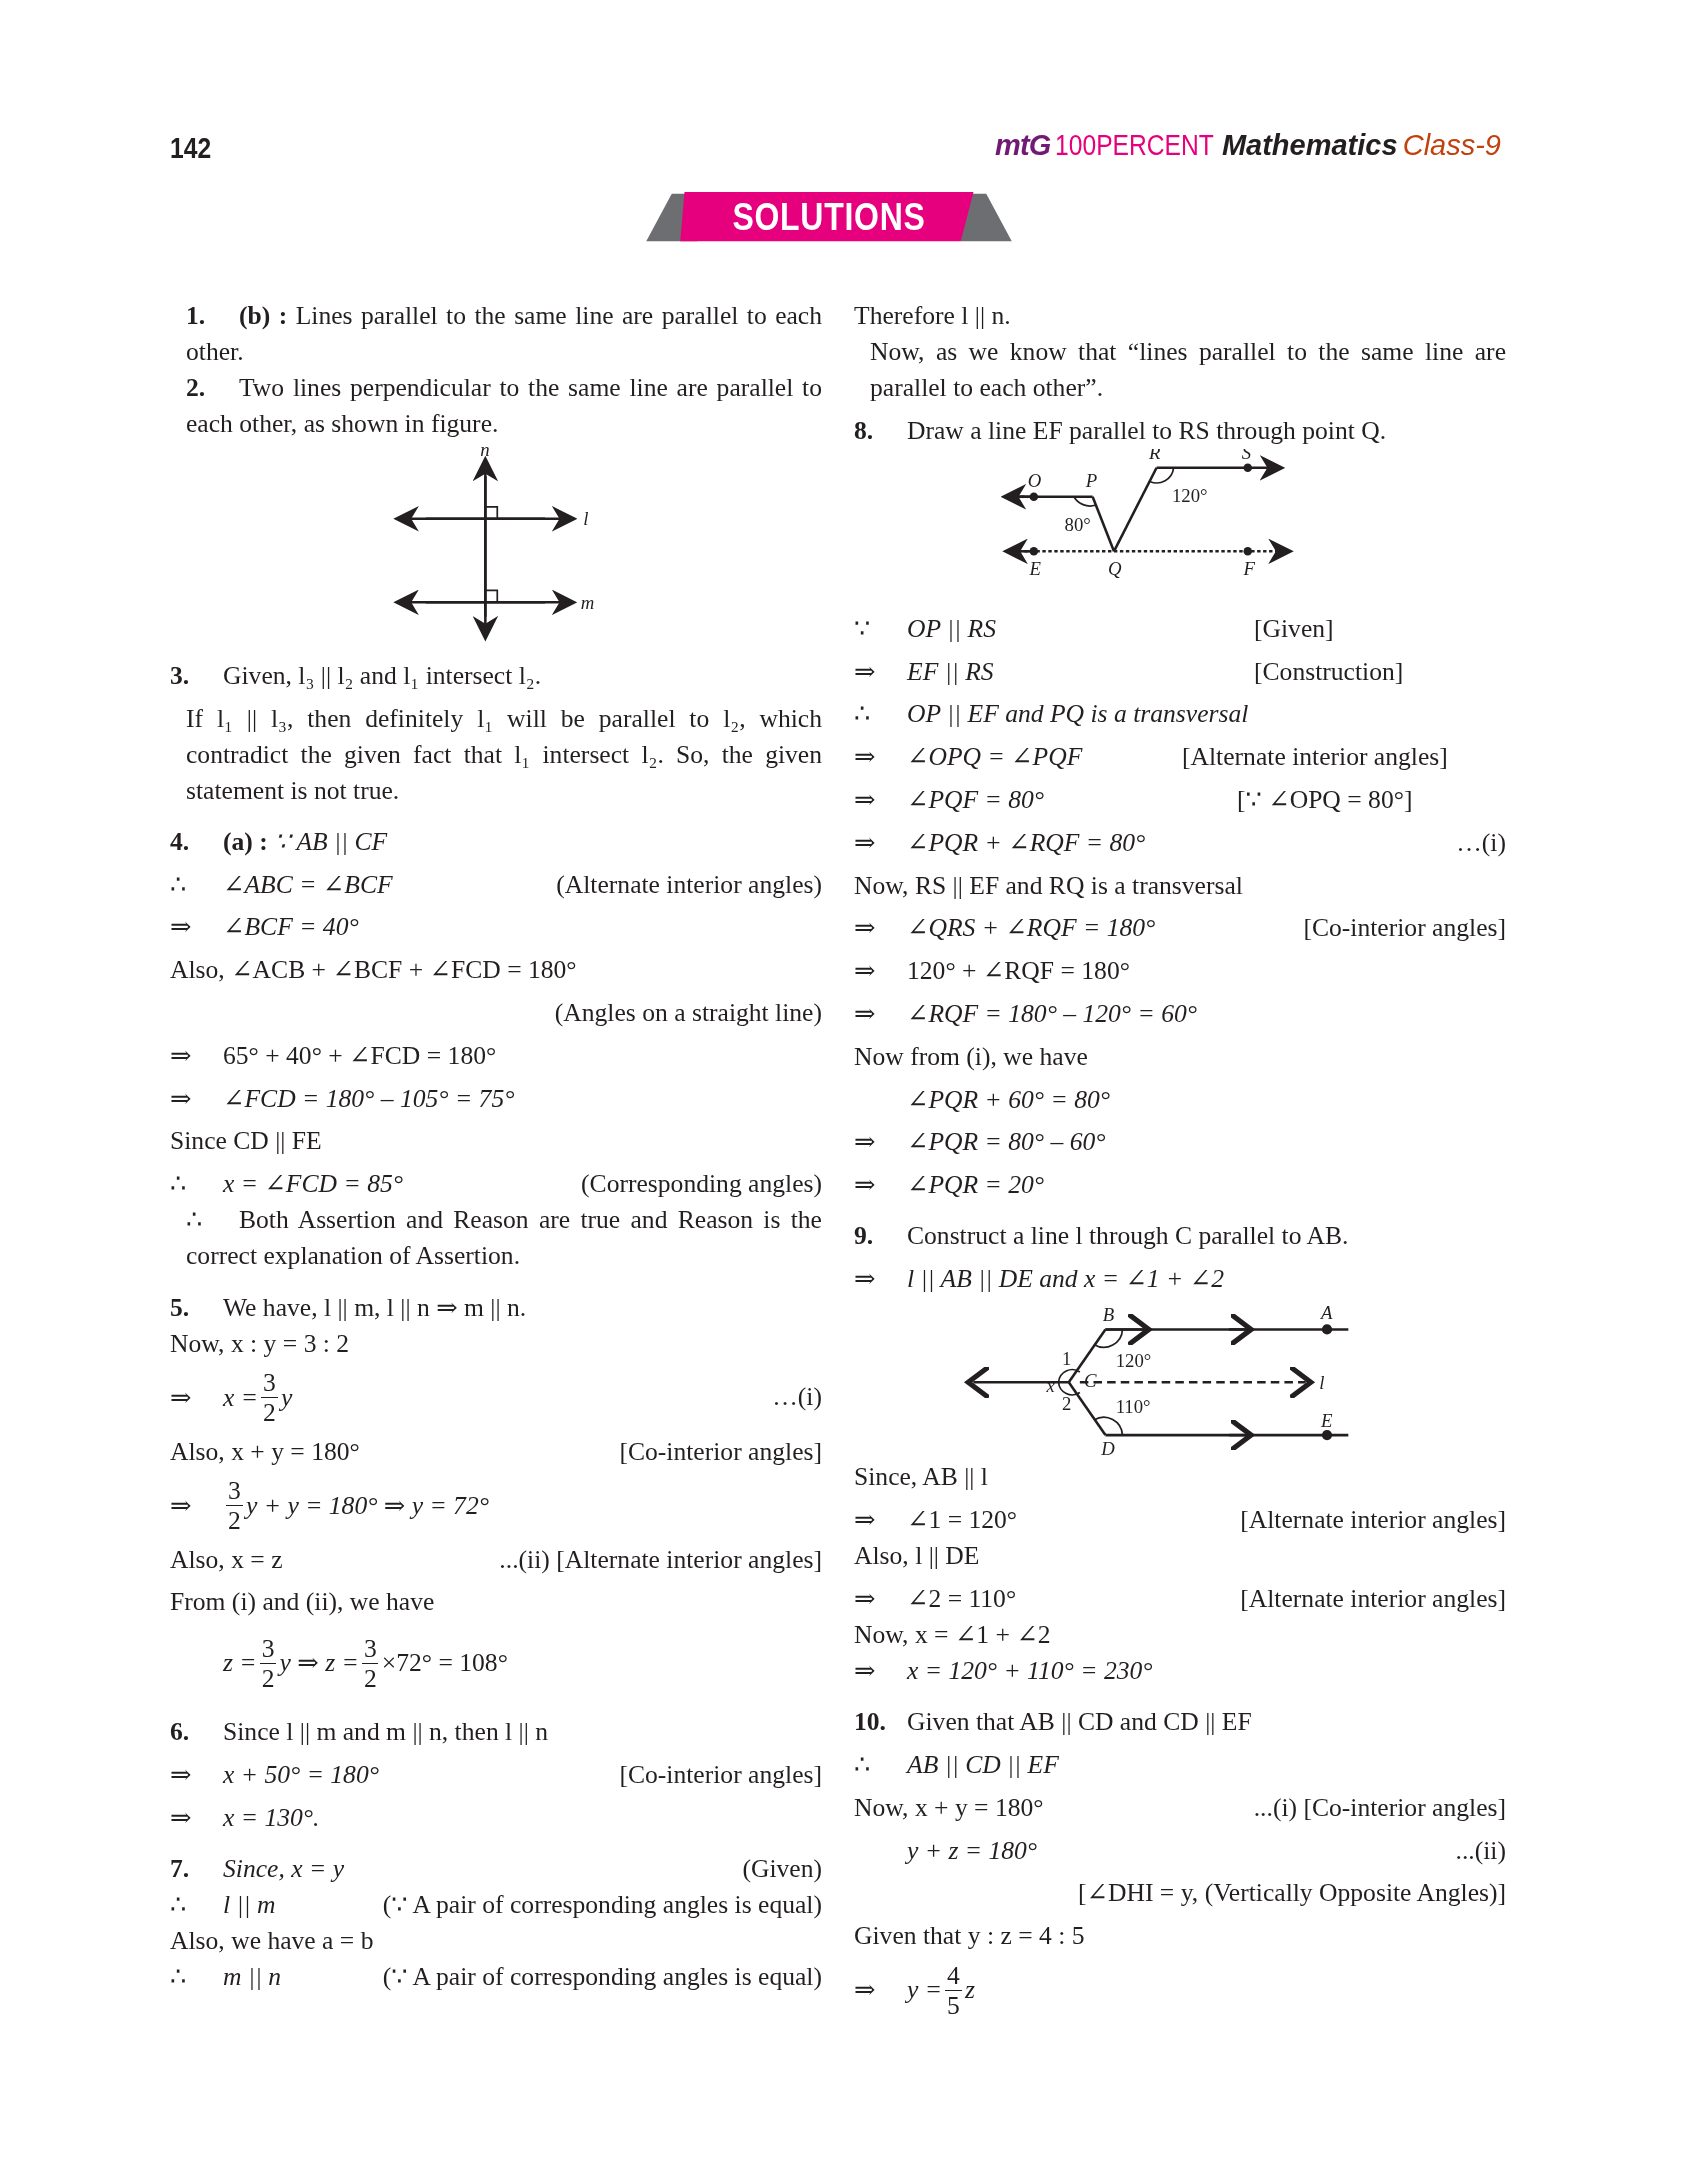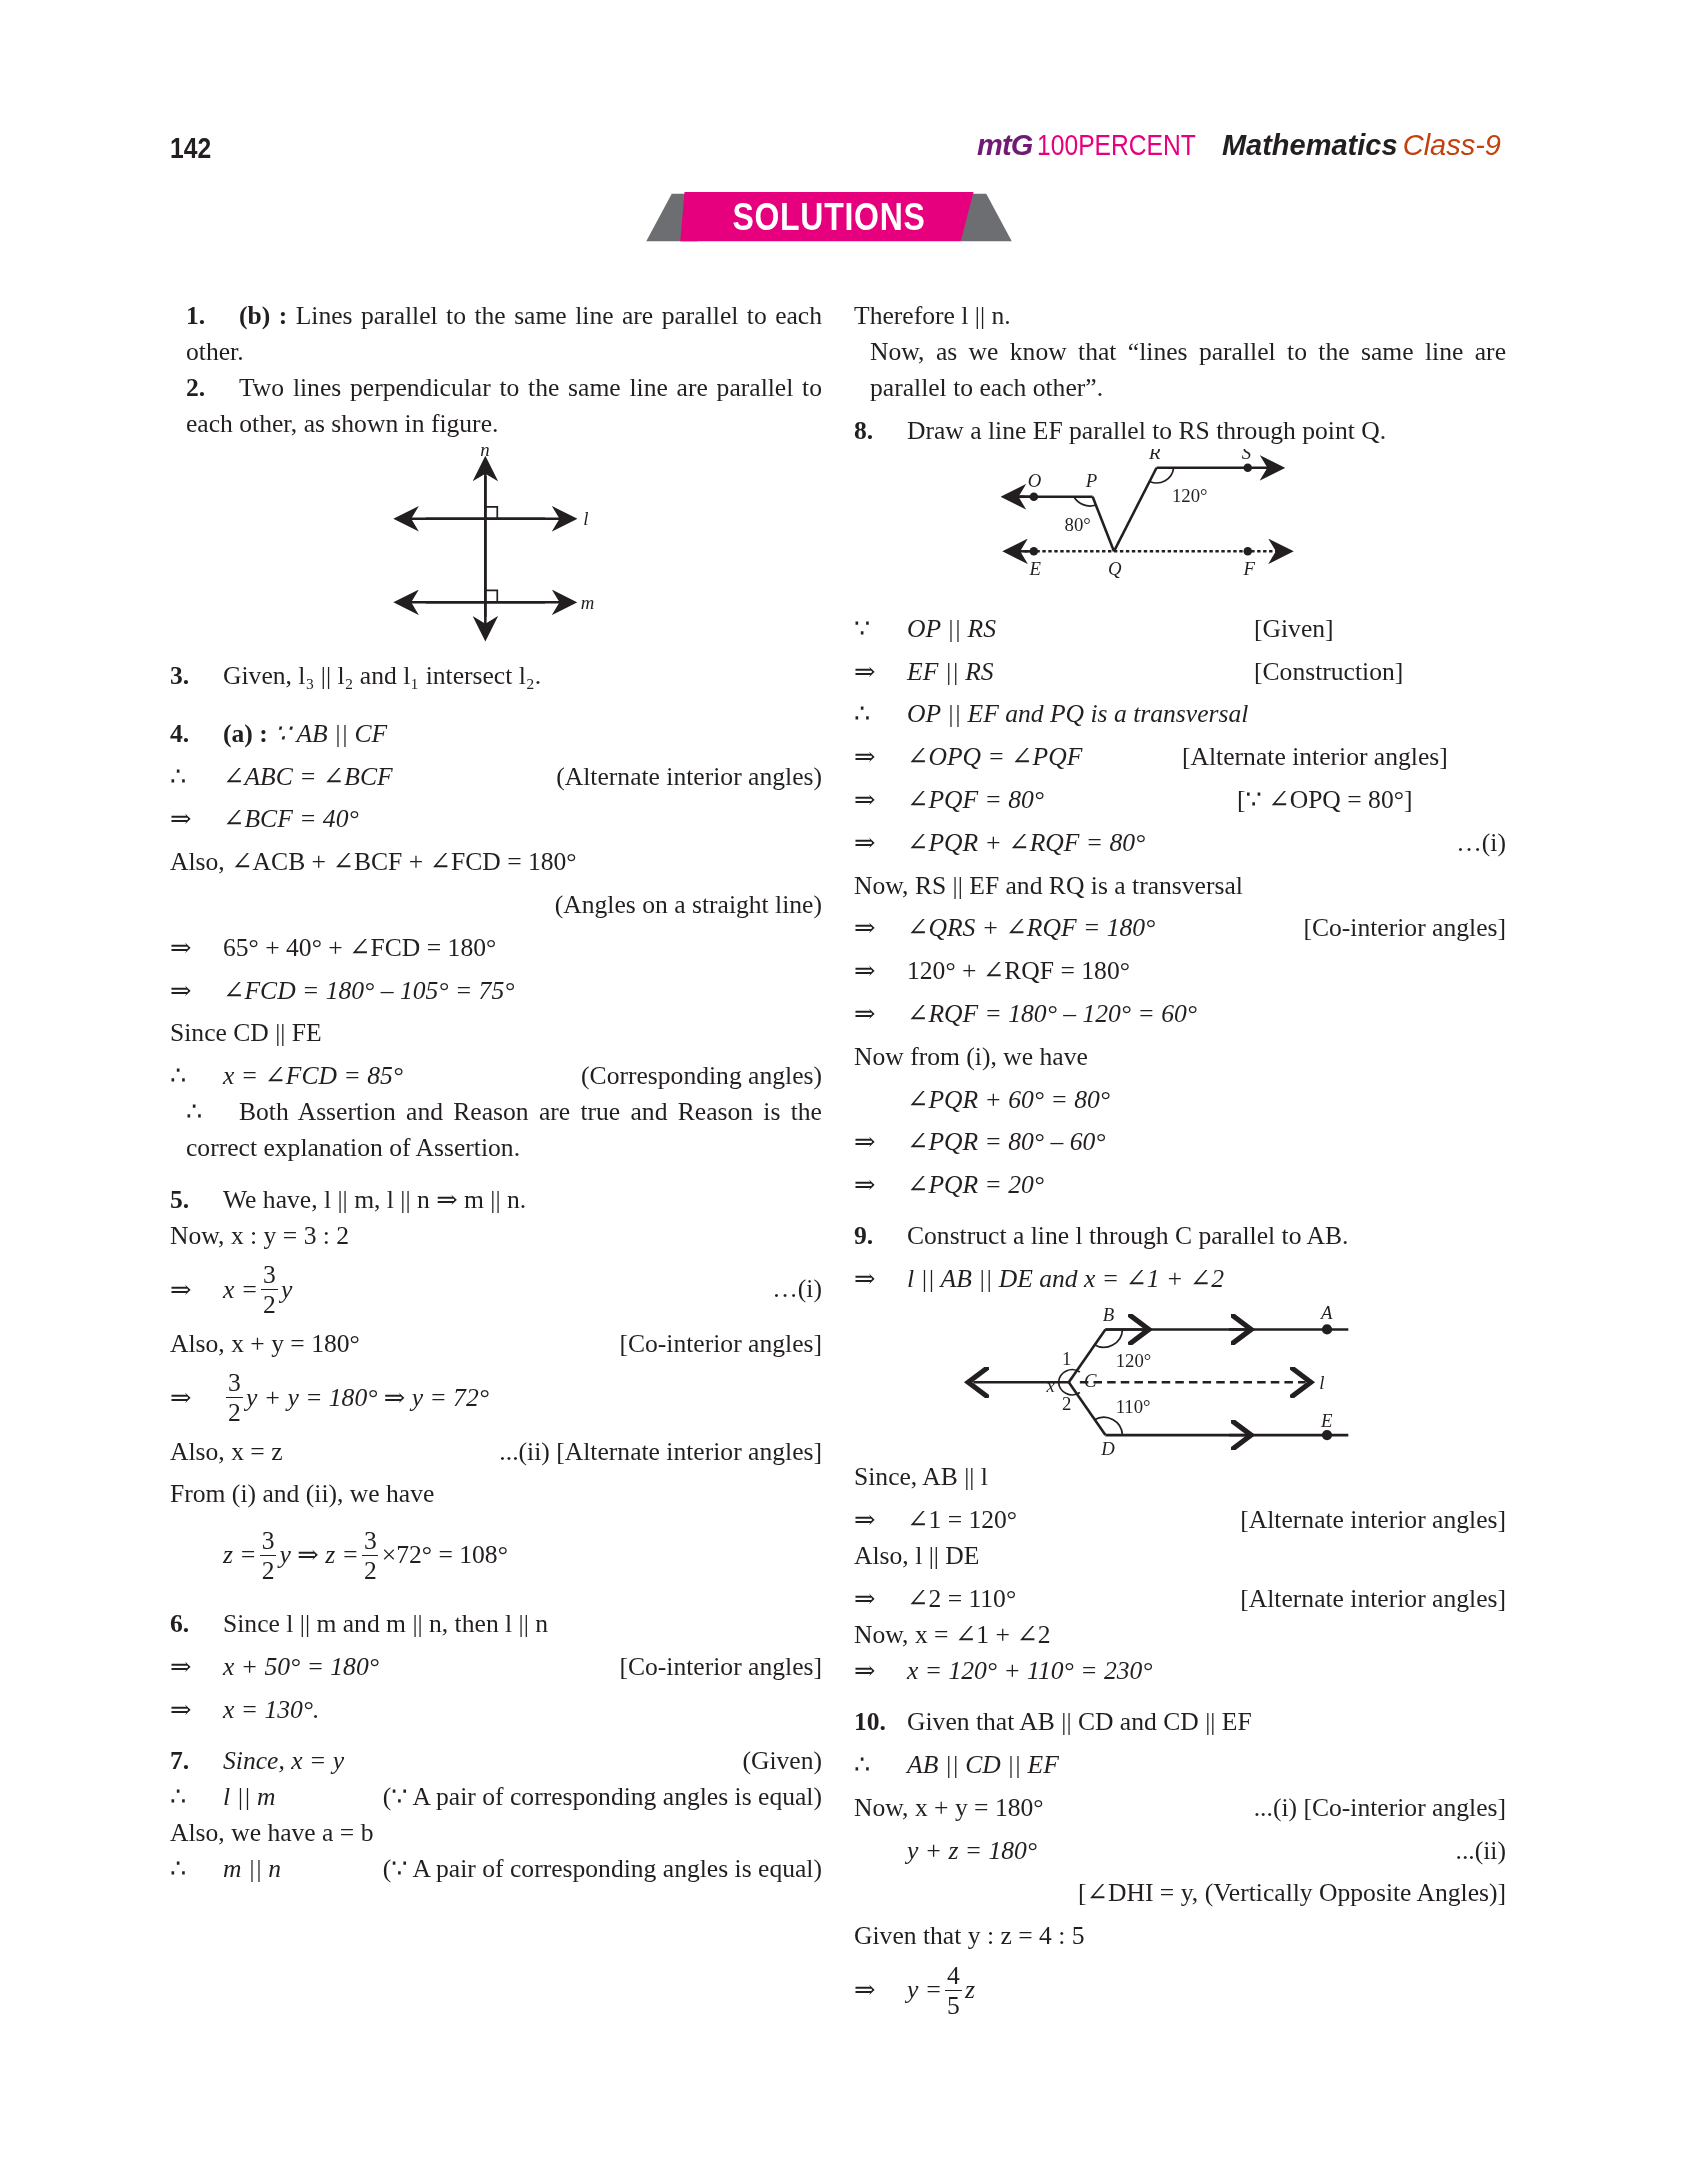--- a/index.html
+++ b/index.html
@@ -4,21 +4,21 @@
 <style>
   html, body { margin: 0; padding: 0; background: #ffffff; }
   body { width: 1684px; height: 2181px; position: relative; overflow: hidden;
          font-family: "Liberation Serif", "DejaVu Serif", serif; color: #231f20; }
   .page-num { position: absolute; left: 170px; top: 132px; font-family: "Liberation Sans", sans-serif;
               font-weight: bold; font-size: 29px; color: #231f20; transform: scaleX(0.85); transform-origin: left; }
   .brand { position: absolute; right: 183px; top: 129px; font-family: "Liberation Sans", sans-serif;
            font-size: 29px; white-space: nowrap; display: flex; align-items: baseline; gap: 5.1px; }
   .brand .logo { color: #701a75; font-weight: bold; font-style: italic; letter-spacing: -0.9px; }
   .brand .percent { color: #e6007e; transform: scaleX(0.85); display: inline-block; transform-origin: left; margin-right: -25.6px; }
-  .brand .subject { color: #231f20; font-weight: bold; font-style: italic; margin-left: 18px; }
+  .brand .subject { color: #231f20; font-weight: bold; font-style: italic; }
   .brand .cls { color: #c2410c; font-style: italic; }
   .banner { position: absolute; left: 646px; top: 192px; width: 366px; height: 51px; }
   .banner svg { position: absolute; left: 0; top: 0; }
   .banner-text { position: absolute; left: 0; width: 366px; top: 3.4px; text-align: center;
                  font-family: "Liberation Sans", sans-serif; font-weight: bold; font-size: 39px; color: #ffffff;
                  transform: scaleX(0.82); letter-spacing: 0.9px; }
   .col { position: absolute; top: 298px; font-size: 25.6px; line-height: 36px; }
   .col.left { left: 170px; width: 652px; }
   .col.right { left: 854px; width: 652px; }
   .line { position: relative; min-height: 36px; white-space: nowrap; }
@@ -83,20 +83,21 @@
       <text x="364" y="16" font-style="italic" font-size="22" fill="#231f20">n</text>
       <text x="485" y="97" font-style="italic" font-size="22" fill="#231f20">l</text>
       <text x="482" y="196" font-style="italic" font-size="22" fill="#231f20">m</text>
     </svg>
   </div>
   <div class="gap"></div>
   <div class="line">
     <span class="num">3.</span><span>Given, l₃ || l₂ and l₁ intersect l₂.</span>
   </div>
   <div class="gap"></div>
+  <div class="line wrap">If l₁ || l₃, then definitely l₁ will be parallel to l₂, which contradict the given fact that l₁ intersect l₂. So, the given statement is not true.</div>
   <div class="gap2"></div>
 
   <div>
     <div class="line"><span class="num">4.</span><b>(a) :</b> <i>∵ AB || CF</i></div>
     <div class="gap"></div>
     <div class="line"><span class="sym">∴</span><i>∠ABC = ∠BCF</i><span class="rt">(Alternate interior angles)</span></div>
     <div class="gap"></div>
     <div class="line"><span class="sym">⇒</span><i>∠BCF = 40°</i></div>
     <div class="gap"></div>
     <div class="line">Also, ∠ACB + ∠BCF + ∠FCD = 180°</div>

